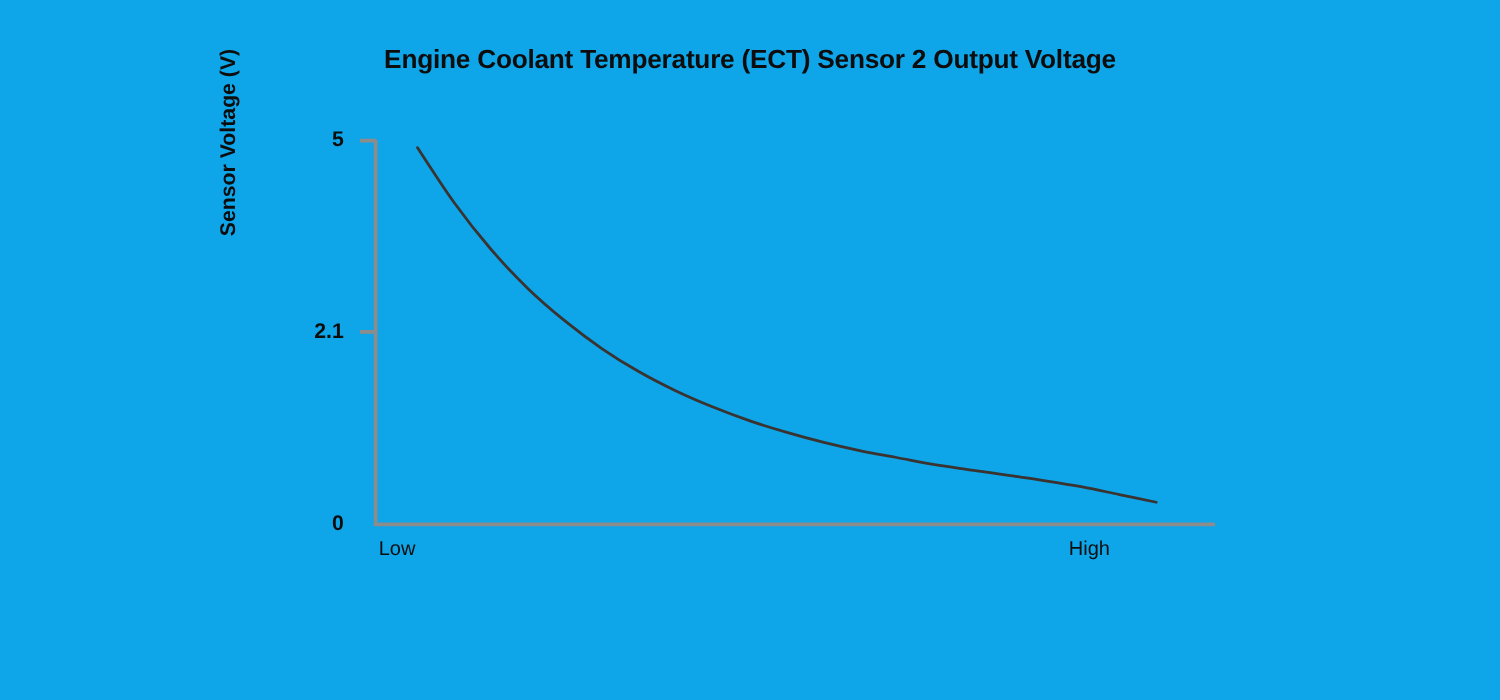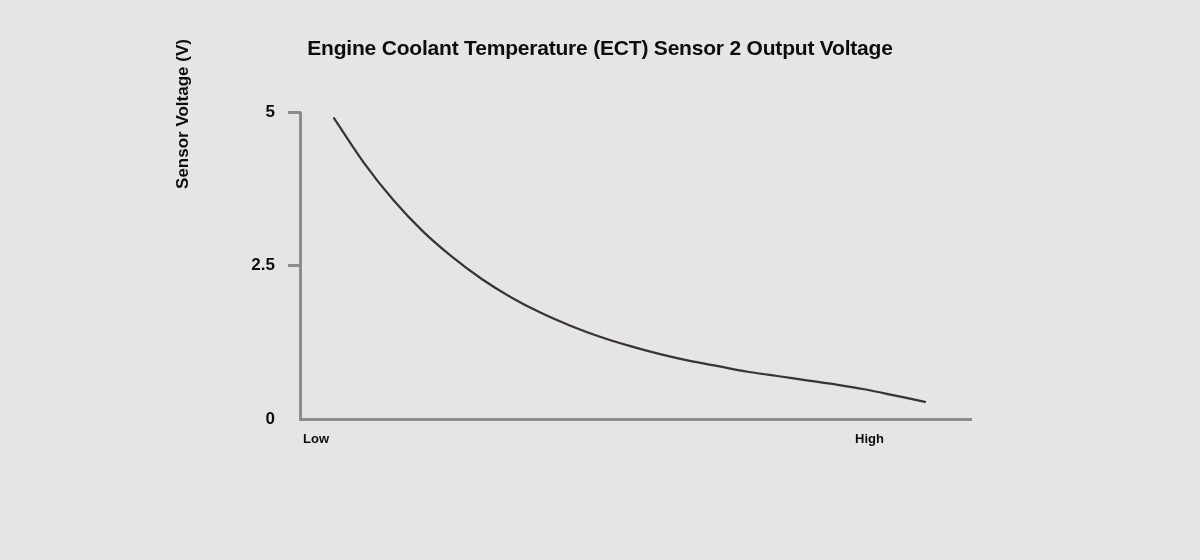--- a/index.html
+++ b/index.html
@@ -11,21 +11,21 @@
     width: 1200px;
     height: 560px;
     overflow: hidden;
     font-family: "Liberation Sans", sans-serif;
     color: #000000;
   }
   .figure {
     position: relative;
     width: 1200px;
     height: 560px;
-    background: #e5e5e5;
+    background: #0ea5e9;
   }
   .chart-title {
     position: absolute;
     left: 0;
     top: 36px;
     width: 1200px;
     text-align: center;
     font-size: 21px;
     font-weight: bold;
     letter-spacing: -0.2px;
@@ -57,22 +57,22 @@
   }
   .ytick-wrap {
     position: absolute;
     left: 215px;
     width: 60px;
     height: 18px;
   }
   .xtick-label {
     position: absolute;
     top: 431px;
-    font-size: 13px;
-    font-weight: bold;
+    font-size: 16px;
+    font-weight: normal;
     color: #0d0d0d;
   }
   .xtick-low  { left: 303px; }
   .xtick-high { left: 855px; width: 100px; text-align: left; }
   .plot-svg {
     position: absolute;
     left: 0;
     top: 0;
   }
 </style>
@@ -83,21 +83,21 @@
 
   <div class="chart-title">Engine Coolant Temperature (ECT) Sensor 2 Output Voltage</div>
 
   <div class="y-axis-title">Sensor Voltage (V)</div>
 
   <div class="ytick-wrap" style="top:103px;">
     <div class="ytick-label">5</div>
   </div>
 
   <div class="ytick-wrap" style="top:256px;">
-    <div class="ytick-label">2.5</div>
+    <div class="ytick-label">2.1</div>
   </div>
 
   <div class="ytick-wrap" style="top:410px;">
     <div class="ytick-label">0</div>
   </div>
 
   <div class="xtick-label xtick-low">Low</div>
 
   <div class="xtick-label xtick-high">High</div>
 

